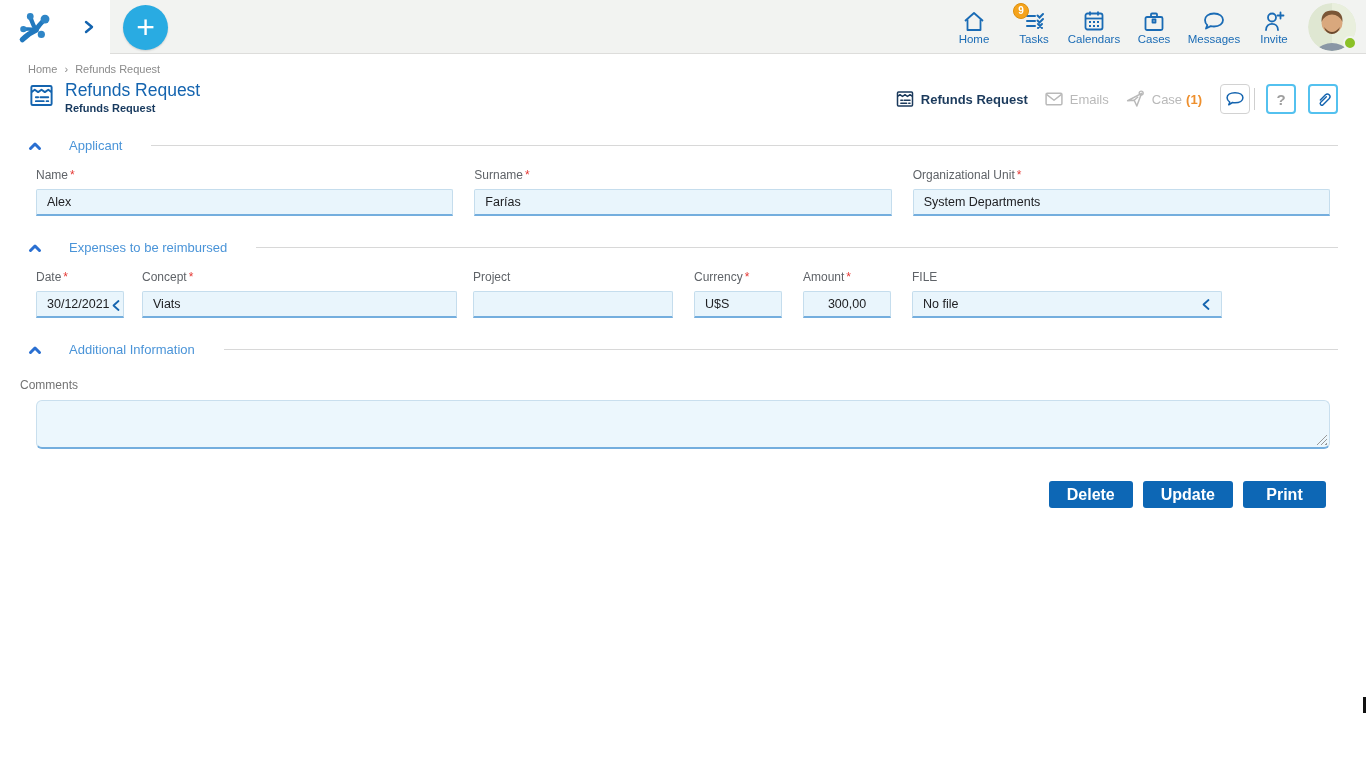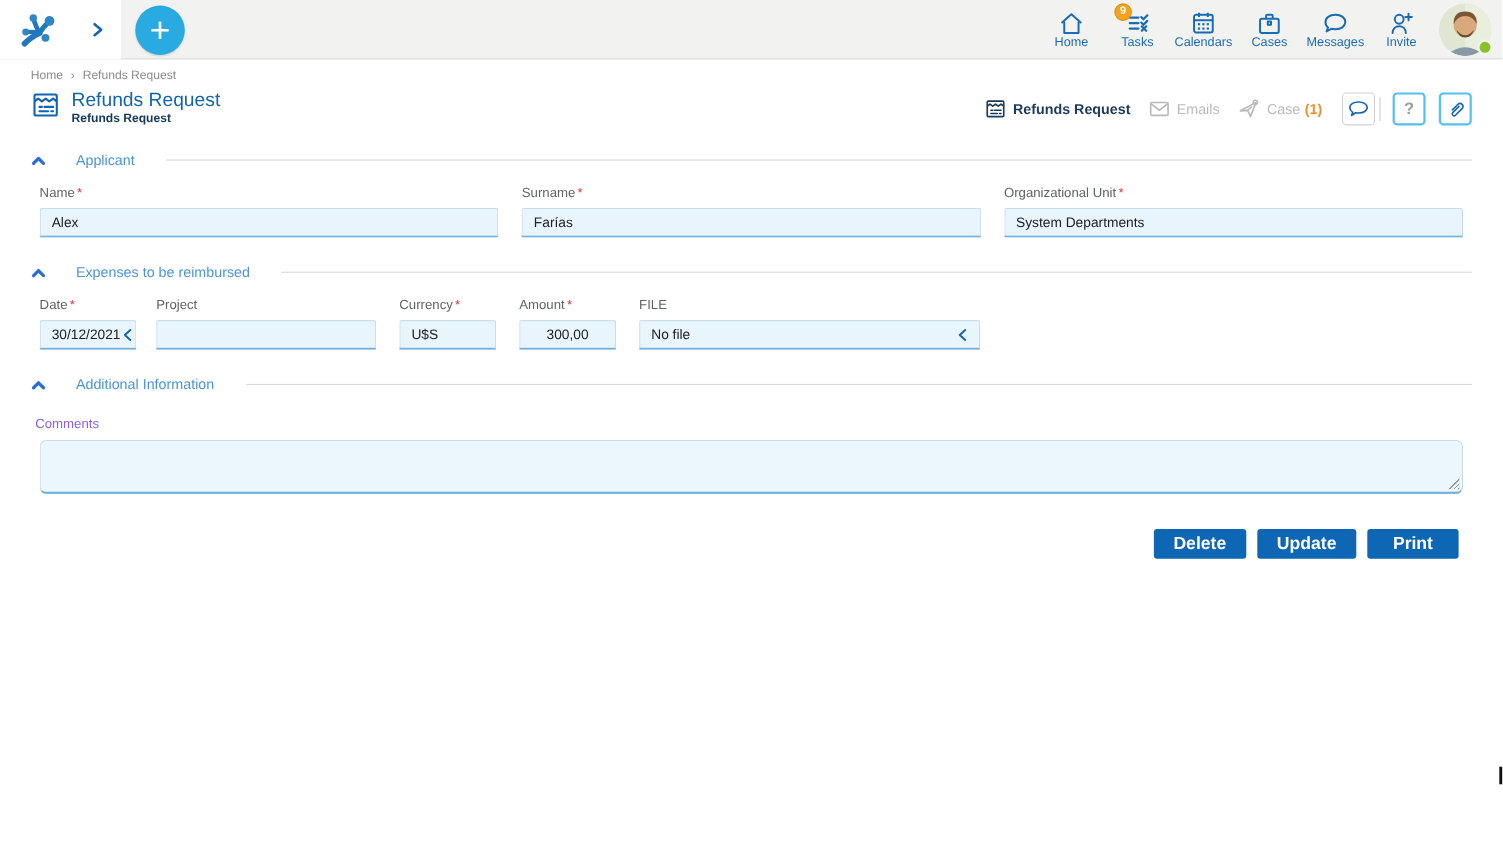--- a/index.html
+++ b/index.html
@@ -60,21 +60,21 @@
   .tb, .fake-input { width:100%; height:27px; background:#e9f5fc; border:1px solid #c5dded; border-bottom:2px solid #74aede; border-radius:2px 2px 0 0; padding:0 10px; font-size:12.5px; font-weight:500; color:#202124; font-family:"Liberation Sans", sans-serif; }
   .fake-input { display:flex; align-items:center; }
   .iw { position:relative; }
   .iw .in-chevron { position:absolute; right:3px; top:7px; pointer-events:none; }
   .w-date{ width:88px; margin-right:18px; } .w-concept{ width:315px; margin-right:16px; }
   .w-project{ width:200px; margin-right:21px; } .w-currency{ width:88px; margin-right:21px; }
   .w-amount{ width:88px; margin-right:21px; } .w-file{ width:310px; }
   .amount-tb { text-align:center; }
   .file-box { justify-content:space-between; cursor:pointer; }
 
-  .comments-label { margin:21px 36px 0 32px; font-size:12px; color:#8b5cf6; }
+  .comments-label { margin:21px 36px 0 20px; font-size:12px; color:#737373; }
   .comments-ta { display:block; margin:8px 36px 0 36px; width:1294px; height:49px; background:#ecf7fd; border:1px solid #c9dfee; border-bottom:2px solid #74aede; border-radius:6px; resize:none; position:relative; }
   .ta-wrap { position:relative; }
   .ta-handle { position:absolute; right:39px; bottom:4px; width:11px; height:11px; background:repeating-linear-gradient(135deg, transparent 0 2px, #9a9a9a 2px 3px); clip-path:polygon(100% 0, 100% 100%, 0 100%); }
 
   .btn-row { display:flex; justify-content:flex-end; margin:32px 40px 0 0; gap:10px; }
   .btn { min-width:83px; height:27px; padding:0 18px; background:#0d67b5; color:#fff; border:none; border-radius:3px; font-size:16px; font-weight:600; font-family:"Liberation Sans", sans-serif; cursor:pointer; }
 
   .cursor-artifact { position:absolute; right:0px; top:697px; width:3px; height:16px; background:#111; }
 </style>
 </head>
@@ -344,20 +344,24 @@
       <label><span>Date</span><span class="req">*</span></label>
       <div class="iw">
         <input class="tb" type="text" value="30/12/2021" style="">
         <span class="in-chevron">
           <svg width="10" height="13" viewBox="0 0 10 13">
               <polyline points="7.5,2 2.5,6.5 7.5,11" fill="none" stroke="#1464af" stroke-width="1.8" stroke-linecap="round" stroke-linejoin="round"></polyline>
             </svg>
         </span>
       </div>
     </div>
+    <div class="field w-concept">
+      <label><span>Concept</span><span class="req">*</span></label>
+      <input class="tb" type="text" value="Viats" style="">
+    </div>
     <div class="field w-project">
       <label><span>Project</span></label>
       <input class="tb" type="text" value="" style="">
     </div>
     <div class="field w-currency">
       <label><span>Currency</span><span class="req">*</span></label>
       <input class="tb" type="text" value="U$S" style="">
     </div>
     <div class="field w-amount">
       <label><span>Amount</span><span class="req">*</span></label>

